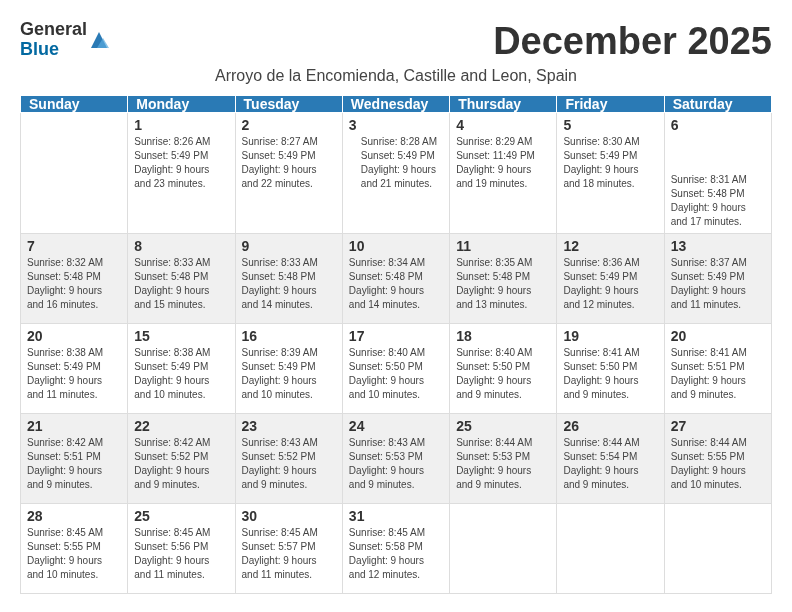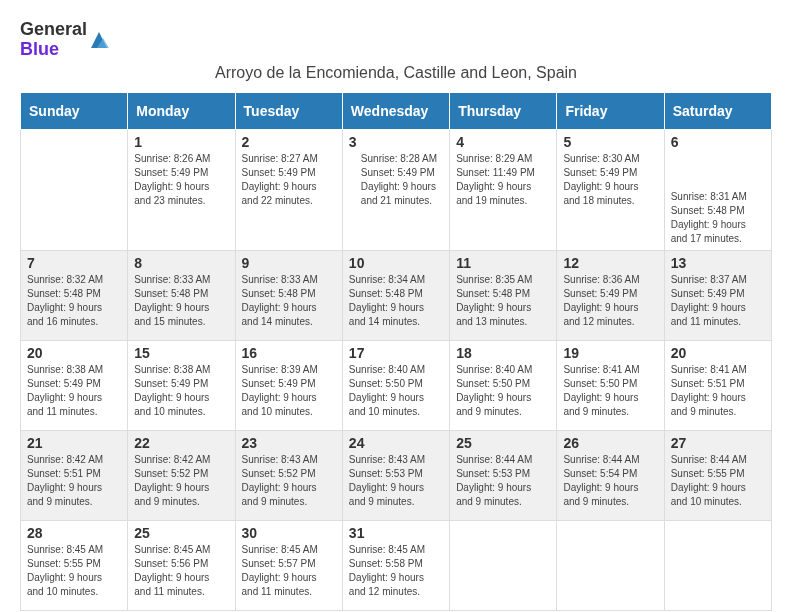--- a/index.html
+++ b/index.html
@@ -27,21 +27,21 @@
       line-height: 1.1;
     }
     .logo-general {
       font-size: 18px;
       font-weight: bold;
       color: #333;
     }
     .logo-blue {
       font-size: 18px;
       font-weight: bold;
-      color: #6d28d9;
+      color: #0369a1;
     }
     .logo-icon {
       width: 20px;
       height: 20px;
       margin-left: 2px;
     }
     .month-title {
       font-size: 38px;
       font-weight: bold;
       color: #333;
@@ -54,21 +54,21 @@
       margin-bottom: 10px;
     }
     .calendar-table {
       width: 100%;
       border-collapse: collapse;
     }
     .calendar-table th {
       background-color: #2a7ab5;
       color: white;
       text-align: left;
-      padding: 10px 8px;
+      padding: 0 8px;
       font-size: 14px;
       border: 1px solid #fff;
     }
     .calendar-table td {
       border: 1px solid #ddd;
       vertical-align: top;
       padding: 4px 6px;
       width: 14.28%;
       min-height: 80px;
       height: 90px;
@@ -102,20 +102,21 @@
   <div class="logo">
     <div class="logo-text">
       <span class="logo-general">General</span>
       <span class="logo-blue">Blue</span>
     </div>
     <svg class="logo-icon" viewBox="0 0 20 20">
       <polygon points="2,18 10,2 18,18" fill="#2a7ab5"></polygon>
       <polygon points="8,18 14,8 20,18" fill="#5aabde" opacity="0.7"></polygon>
     </svg>
   </div>
+  <div class="month-title">December 2025</div>
 </div>
 
 <div class="location-title">Arroyo de la Encomienda, Castille and Leon, Spain</div>
 
 <table class="calendar-table">
   <thead>
     <tr>
     <th>Sunday</th>
         <th>Monday</th>
         <th>Tuesday</th>

